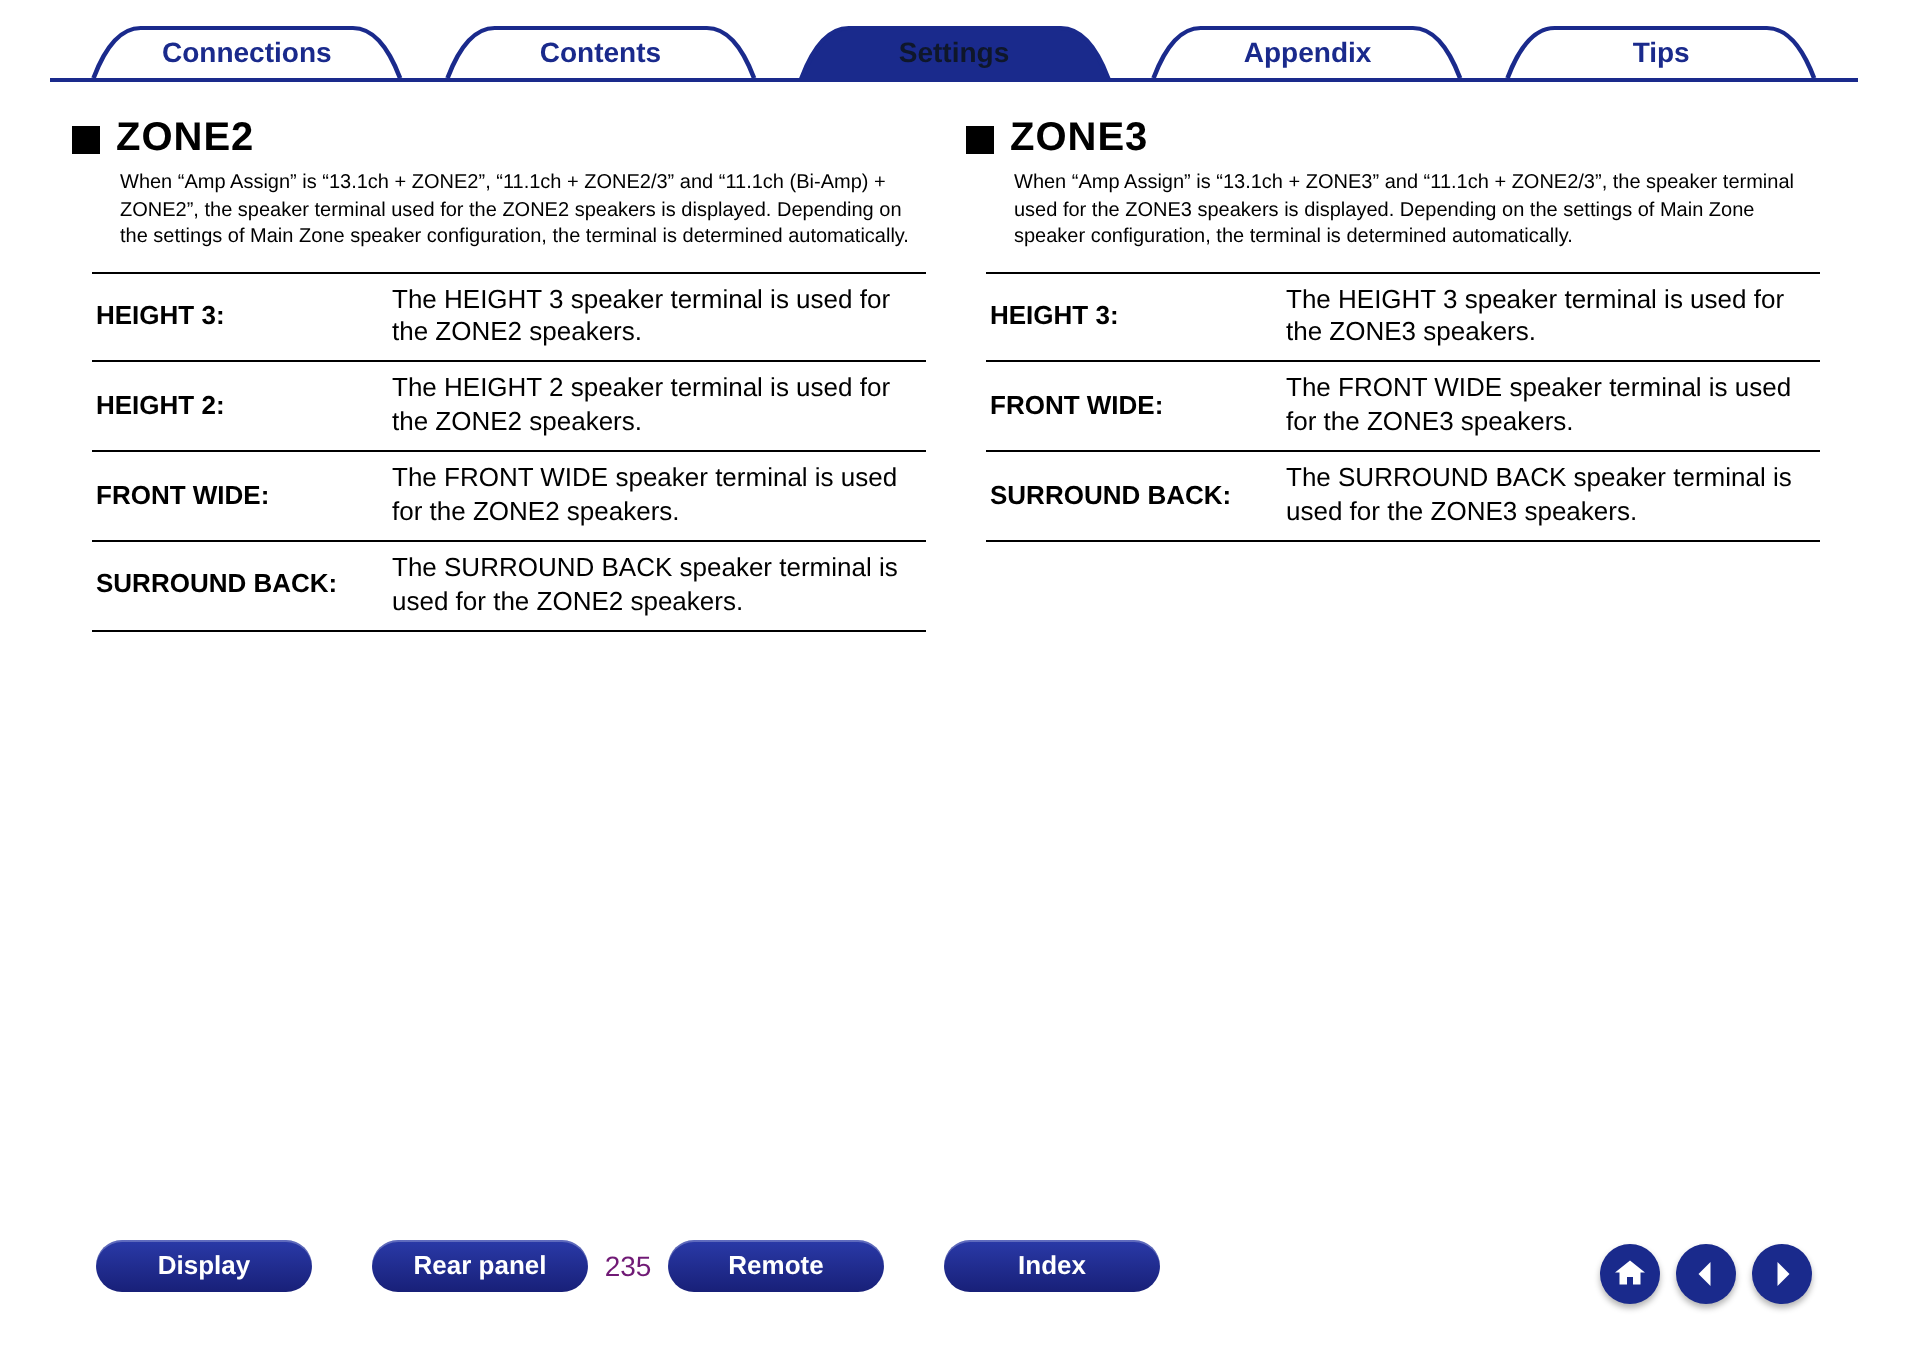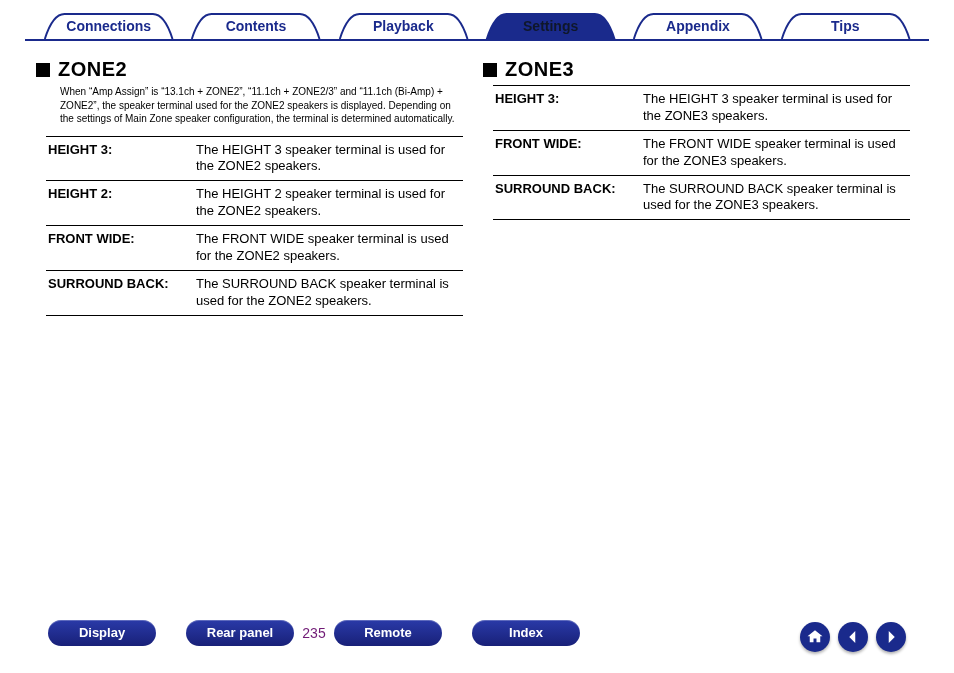--- a/index.html
+++ b/index.html
@@ -79,20 +79,21 @@
   .tbl {
     margin-left: 0;
     border-top: 1px solid #000;
   }
   .row {
     display: flex;
     border-bottom: 1px solid #000;
     padding: 5px 0;
     font-size: 13px;
     line-height: 1.3;
+    align-items: center;
   }
   .row .k {
     width: 150px;
     font-weight: 900;
     padding-left: 2px;
   }
   .row .v { flex: 1; padding-right: 4px; }
 
   
   .bottombar {
@@ -149,26 +150,20 @@
         <path d="M10 27 Q18 2 30 2 L120 2 Q132 2 140 27" fill="none" stroke="#1a2a8c" stroke-width="2"></path>
       </svg>
     <span>Connections</span>
   </div>
   <div class="topnav-tab">
     <svg viewBox="0 0 150 28" preserveAspectRatio="none">
         <path d="M10 27 Q18 2 30 2 L120 2 Q132 2 140 27" fill="none" stroke="#1a2a8c" stroke-width="2"></path>
       </svg>
     <span>Contents</span>
   </div>
-  <div class="topnav-tab">
-    <svg viewBox="0 0 150 28" preserveAspectRatio="none">
-        <path d="M10 27 Q18 2 30 2 L120 2 Q132 2 140 27" fill="none" stroke="#1a2a8c" stroke-width="2"></path>
-      </svg>
-    <span>Playback</span>
-  </div>
   <div class="topnav-tab active">
     <svg viewBox="0 0 150 28" preserveAspectRatio="none">
         <path d="M10 27 Q18 2 30 2 L120 2 Q132 2 140 27 Z" fill="#1a2a8c" stroke="#1a2a8c" stroke-width="2"></path>
       </svg>
     <span>Settings</span>
   </div>
   <div class="topnav-tab">
     <svg viewBox="0 0 150 28" preserveAspectRatio="none">
         <path d="M10 27 Q18 2 30 2 L120 2 Q132 2 140 27" fill="none" stroke="#1a2a8c" stroke-width="2"></path>
       </svg>
@@ -208,20 +203,21 @@
         <div class="v">The SURROUND BACK speaker terminal is used for the ZONE2 speakers.</div>
       </div>
     </div>
   </div>
 
   <div class="col">
     <div class="sec-head">
       <div class="sq"></div>
       <h2>ZONE3</h2>
     </div>
+    <div class="intro">When “Amp Assign” is “13.1ch + ZONE3” and “11.1ch + ZONE2/3”, the speaker terminal used for the ZONE3 speakers is displayed. Depending on the settings of Main Zone speaker configuration, the terminal is determined automatically.</div>
     <div class="tbl">
       <div class="row">
         <div class="k">HEIGHT 3:</div>
         <div class="v">The HEIGHT 3 speaker terminal is used for the ZONE3 speakers.</div>
       </div>
       <div class="row">
         <div class="k">FRONT WIDE:</div>
         <div class="v">The FRONT WIDE speaker terminal is used for the ZONE3 speakers.</div>
       </div>
       <div class="row">

